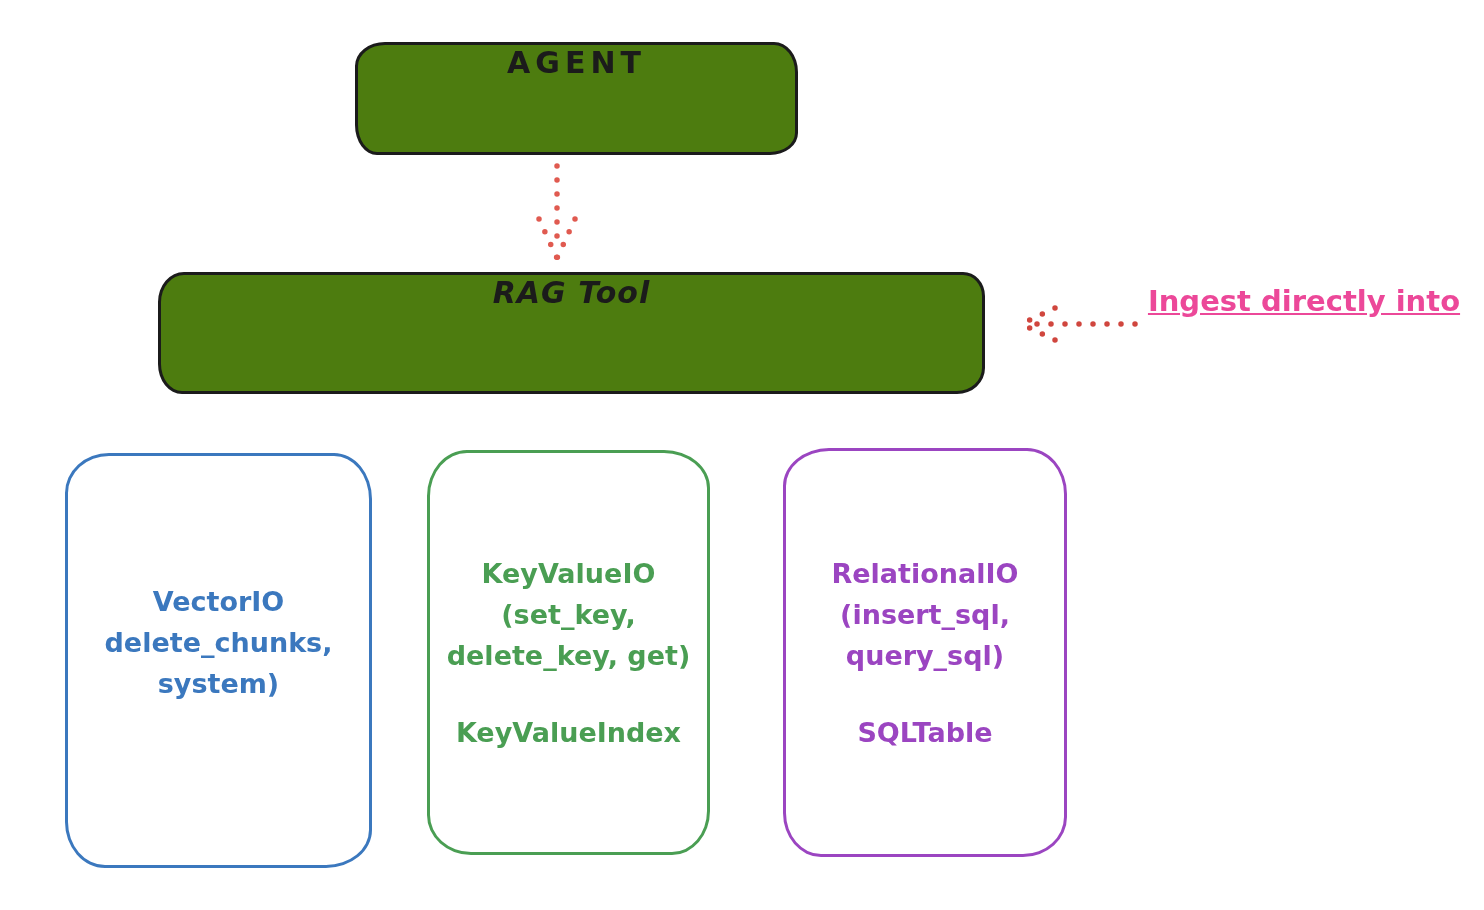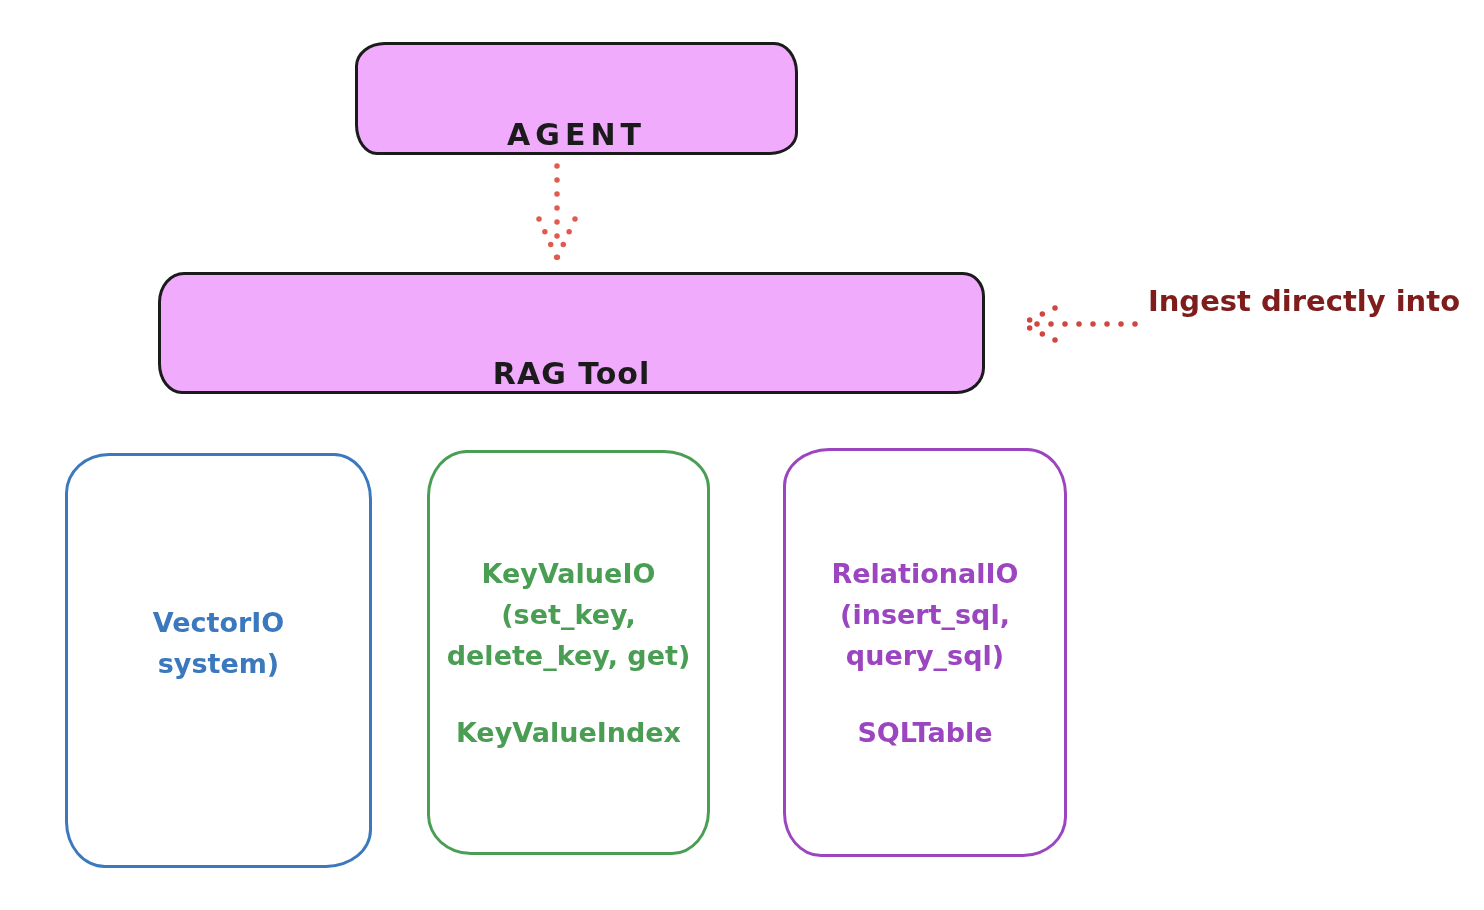--- a/index.html
+++ b/index.html
@@ -12,40 +12,41 @@
     position: relative;
     width: 1484px;
     height: 910px;
     background: #ffffff;
     overflow: hidden;
   }
   
   .node {
     position: absolute;
     border: 3.5px solid #1b1b1b;
-    background: #f0abfc;
+    background: #4d7c0f;
     display: flex;
-    align-items: flex-end;
+    align-items: flex-start;
     justify-content: center;
     color: #1b1b1b;
     font-weight: 700;
     font-size: 30px;
     box-sizing: border-box;
   }
   .node-agent {
     left: 355px; top: 42px;
     width: 443px; height: 113px;
     border-radius: 30px 24px 28px 22px / 24px 30px 22px 30px;
     letter-spacing: 5px;
   }
   .node-rag {
     left: 158px; top: 272px;
     width: 827px; height: 122px;
     border-radius: 26px 22px 28px 24px / 30px 24px 26px 30px;
     letter-spacing: 1px;
+    font-style: italic;
   }
   
   .arrow {
     position: absolute;
     pointer-events: none;
   }
   .arrow-down   { left: 526px; top: 162px; }
   .arrow-ingest { left: 1013px; top: 300px; }
   
   .annotation {
@@ -111,27 +112,28 @@
   </div>
 
   <svg class="arrow arrow-ingest" width="128" height="48" viewBox="0 0 128 48">
     <g stroke="#d0463e" stroke-width="5.5" stroke-linecap="round" fill="none" stroke-dasharray="0 14">
       <path d="M122 24 L20 24"></path>
       <path d="M42 8 L8 24"></path>
       <path d="M42 40 L8 24"></path>
     </g>
   </svg>
 
-  <div class="annotation" style="color: #7f1d1d;">
+  <div class="annotation" style="color: #ec4899; text-decoration: underline;">
     <div>Ingest directly into</div>
   </div>
 
   <div class="card card-0" style="border-color: rgb(59, 120, 190); color: rgb(59, 120, 190);">
     <div class="card-text">
       <div>VectorIO</div>
+      <div>delete_chunks,</div>
       <div>system)</div>
       <div class="card-gap"></div>
     </div>
   </div>
 
   <div class="card card-2" style="border-color: rgb(155, 69, 193); color: rgb(155, 69, 193);">
     <div class="card-text">
       <div>RelationalIO</div>
       <div>(insert_sql,</div>
       <div>query_sql)</div>

